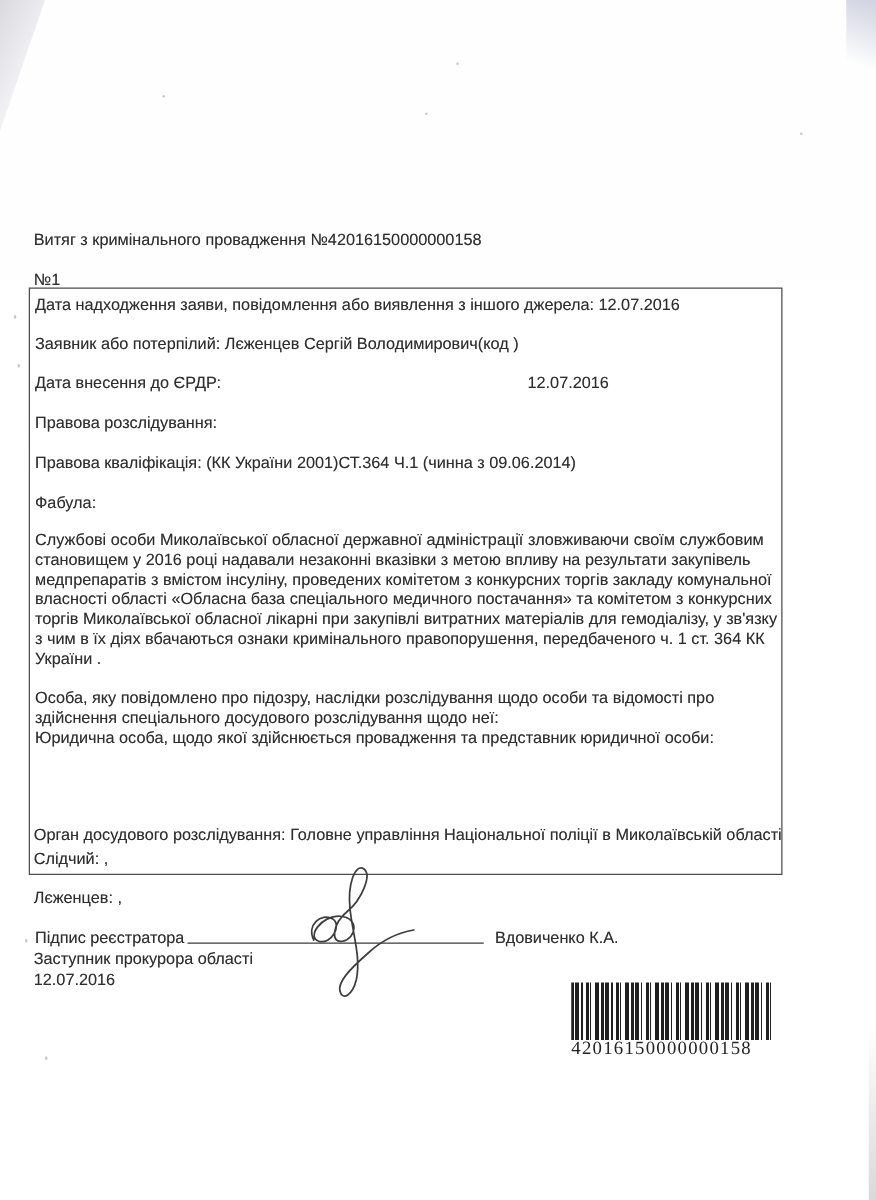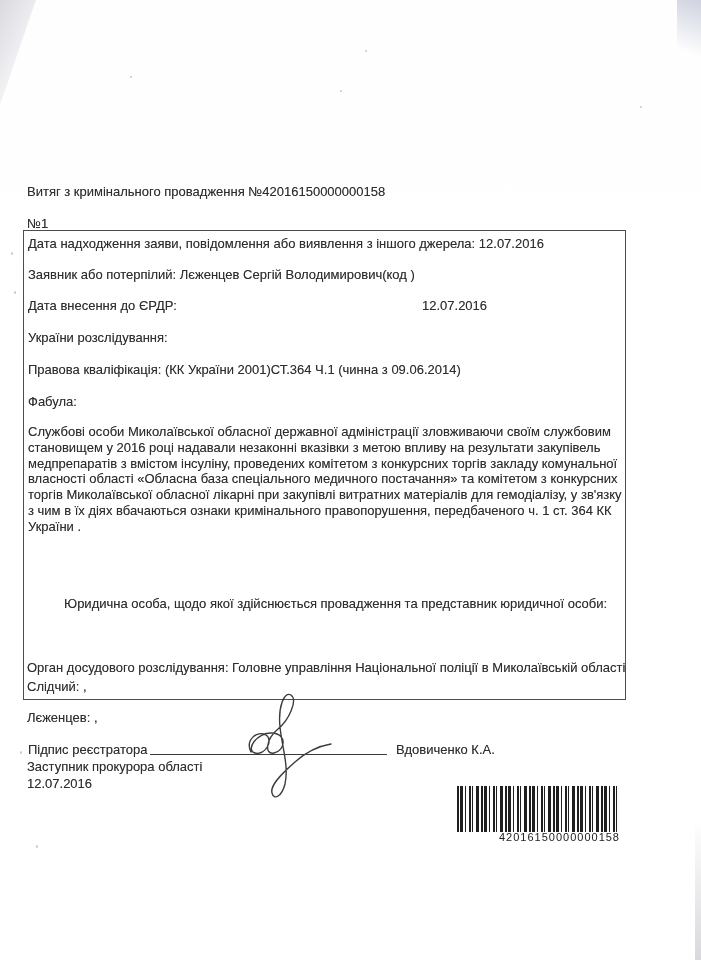--- a/index.html
+++ b/index.html
@@ -66,23 +66,23 @@
       #fdfdfd 9px, #fdfdfd 12px,
       #1f1f1f 12px, #1f1f1f 14px,
       #fdfdfd 14px, #fdfdfd 15px,
       #1f1f1f 15px, #1f1f1f 16px,
       #fdfdfd 16px, #fdfdfd 19px,
       #1f1f1f 19px, #1f1f1f 22px,
       #fdfdfd 22px, #fdfdfd 24px);
   }
   .barcode-number {
     position: absolute; left: 457px; top: 831px; width: 163px;
-    text-align: right;
-    font-family: Liberation Sans, sans-serif;
-    font-size: 11px; letter-spacing: 1px; color: #222;
+    text-align: left;
+    font-family: Liberation Serif, serif;
+    font-size: 15px; letter-spacing: 1px; color: #222;
   }
 </style>
 </head>
 <body>
 
 <div class="page">
 
   <div class="fold-tl"></div>
   <div class="streak-tr"></div>
   <div class="edge-br"></div>
@@ -96,31 +96,33 @@
   <div class="speck" style="left:20px; top:751px; width:2px; height:3px;"></div>
 
   <div class="txt" style="left:27px; top:184px;">Витяг з кримінального провадження №42016150000000158</div>
   <div class="txt" style="left:27px; top:216px;">№1</div>
 
   <div class="box">
     <div class="txt" style="top:5px;">Дата надходження заяви, повідомлення або виявлення з іншого джерела: 12.07.2016</div>
     <div class="txt" style="top:36px;">Заявник або потерпілий: Лєженцев Сергій Володимирович(код )</div>
     <div class="txt" style="top:67px;">Дата внесення до ЄРДР:</div>
     <div class="txt" style="left:398px; top:67px;">12.07.2016</div>
-    <div class="txt" style="top:99px;">України розслідування:</div>
+    <div class="txt" style="top:99px;">Правова розслідування:</div>
     <div class="txt" style="top:131px;">Правова кваліфікація: (КК України 2001)СТ.364 Ч.1 (чинна з 09.06.2014)</div>
     <div class="txt" style="top:163px;">Фабула:</div>
     <div class="txt multiline" style="top:193px;">Службові особи Миколаївської обласної державної адміністрації зловживаючи своїм службовим
 становищем у 2016 році надавали незаконні вказівки з метою впливу на результати закупівель
 медпрепаратів з вмістом інсуліну, проведених комітетом з конкурсних торгів закладу комунальної
 власності області «Обласна база спеціального медичного постачання» та комітетом з конкурсних
 торгів Миколаївської обласної лікарні при закупівлі витратних матеріалів для гемодіалізу, у зв'язку
 з чим в їх діях вбачаються ознаки кримінального правопорушення, передбаченого ч. 1 ст. 364 КК
 України .</div>
-    <div class="txt" style="top:365px;margin-left:36px;">Юридична особа, щодо якої здійснюється провадження та представник юридичної особи:</div>
+    <div class="txt multiline" style="top:319px;">Особа, яку повідомлено про підозру, наслідки розслідування щодо особи та відомості про
+здійснення спеціального досудового розслідування щодо неї:</div>
+    <div class="txt" style="top:351px;">Юридична особа, щодо якої здійснюється провадження та представник юридичної особи:</div>
   </div>
 
   <div class="txt" style="left:27px; top:648px;margin-top:12px;">Орган досудового розслідування: Головне управління Національної поліції в Миколаївській області</div>
   <div class="txt" style="left:27px; top:679px;">Слідчий: ,</div>
   <div class="txt" style="left:27px; top:710px;">Лєженцев: ,</div>
 
   <div class="txt" style="left:28px; top:742px;">Підпис реєстратора</div>
   <div class="sig-underline"></div>
   <div class="txt" style="left:396px; top:742px;">Вдовиченко К.А.</div>
   <div class="txt" style="left:27px; top:759px;">Заступник прокурора області</div>

